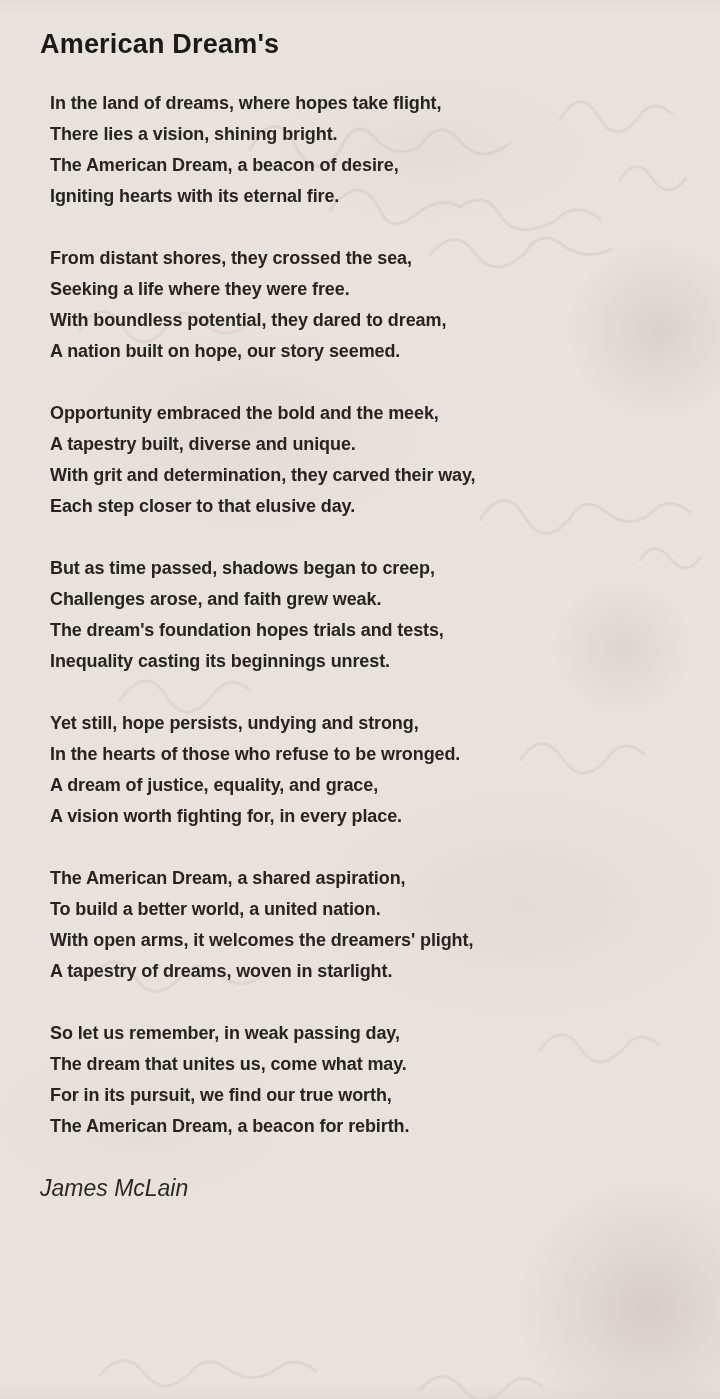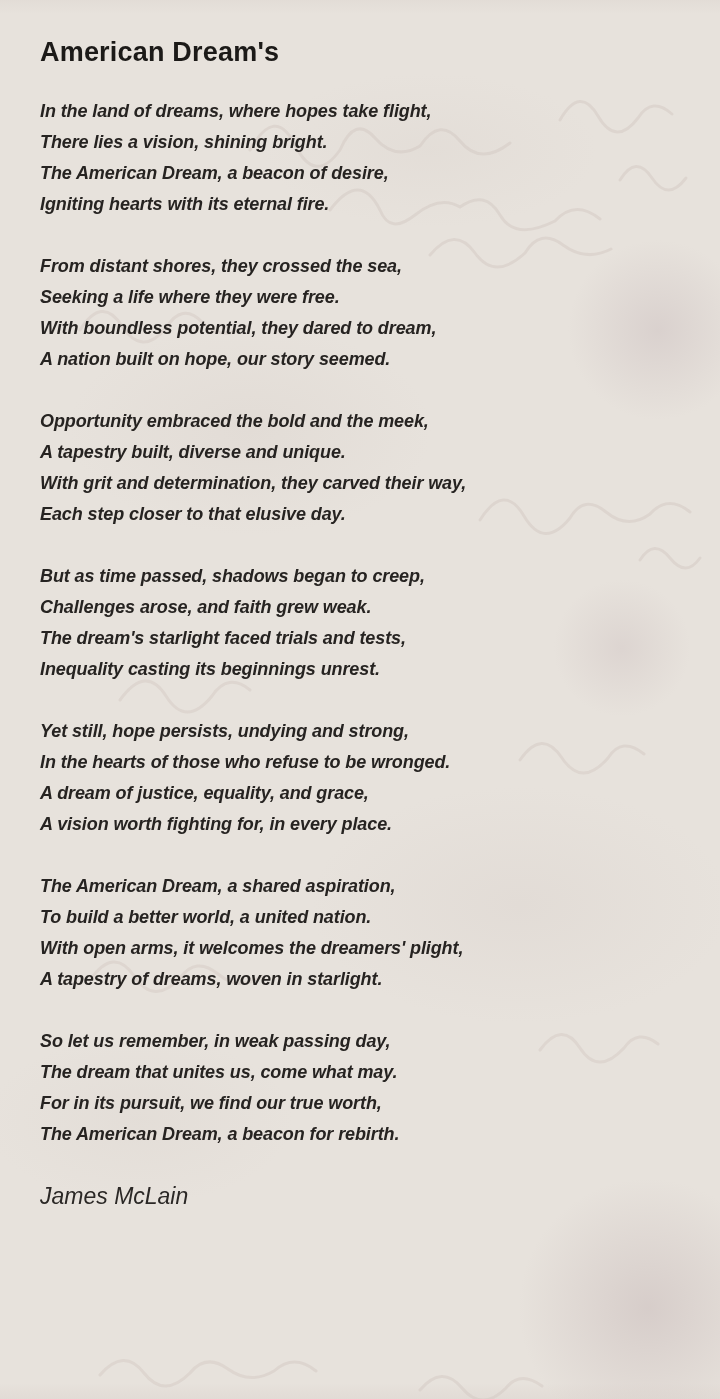--- a/index.html
+++ b/index.html
@@ -24,31 +24,31 @@
       linear-gradient(0deg, rgba(219,211,205,0.45) 0px, rgba(219,211,205,0) 16px);
   }
   .watermark {
     position: absolute;
     left: 0; top: 0;
     width: 720px; height: 1399px;
     pointer-events: none;
   }
   .content {
     position: relative;
-    padding: 36px 40px 0 40px;
+    padding: 28px 40px 0 40px;
   }
   h1.title {
     margin: 0 0 28px 0;
     font-size: 27px;
     line-height: 32px;
     font-weight: 700;
     letter-spacing: 0.2px;
     color: #1c1a18;
   }
-  .stanza { margin: 0 0 31px 0; font-style: italic; }
+  .stanza { margin: 0 0 31px 10px; }
   .line {
     margin: 0;
     font-size: 18px;
     line-height: 31px;
     font-weight: 700;
     letter-spacing: -0.1px;
     color: var(--text);
   }
   .author {
     margin-top: 18px;
@@ -98,21 +98,21 @@
       </div>
       <div class="stanza">
         <p class="line">Opportunity embraced the bold and the meek,</p>
         <p class="line">A tapestry built, diverse and unique.</p>
         <p class="line">With grit and determination, they carved their way,</p>
         <p class="line">Each step closer to that elusive day.</p>
       </div>
       <div class="stanza">
         <p class="line">But as time passed, shadows began to creep,</p>
         <p class="line">Challenges arose, and faith grew weak.</p>
-        <p class="line">The dream's starlight faced trials and tests,</p>
+        <p class="line">The dream's foundation hopes trials and tests,</p>
         <p class="line">Inequality casting its beginnings unrest.</p>
       </div>
       <div class="stanza">
         <p class="line">Yet still, hope persists, undying and strong,</p>
         <p class="line">In the hearts of those who refuse to be wronged.</p>
         <p class="line">A dream of justice, equality, and grace,</p>
         <p class="line">A vision worth fighting for, in every place.</p>
       </div>
       <div class="stanza">
         <p class="line">The American Dream, a shared aspiration,</p>

